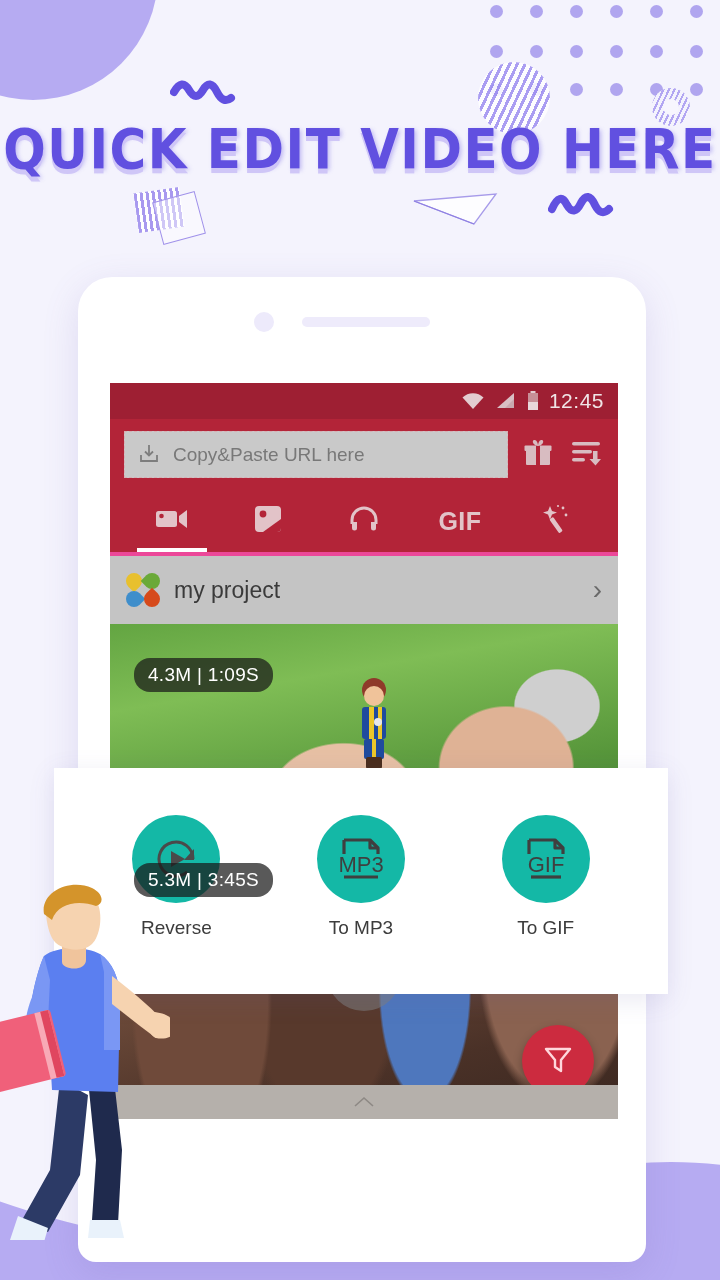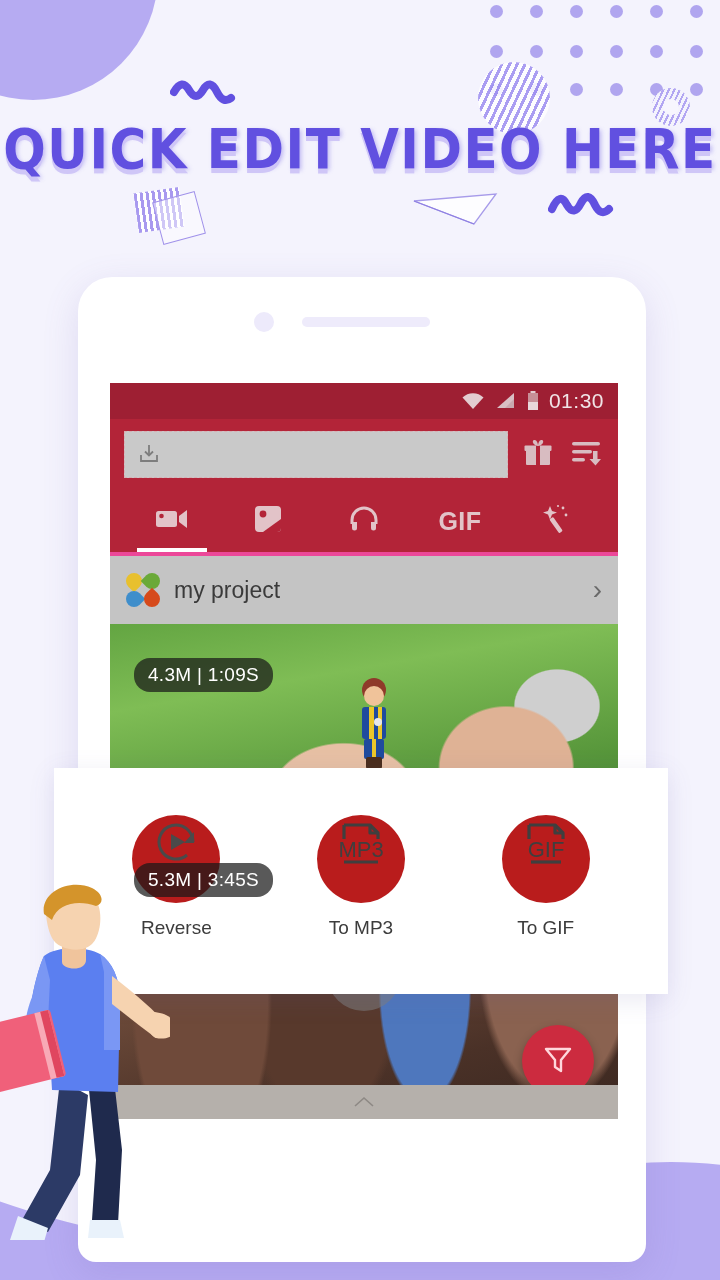--- a/index.html
+++ b/index.html
@@ -242,22 +242,22 @@
     display: flex; align-items: center; justify-content: space-around;
     height: 100%;
     padding: 0 30px 8px 30px;
   }
   .action {
     display: flex; flex-direction: column; align-items: center; gap: 14px;
     width: 180px;
   }
   .action-ico {
     width: 88px; height: 88px; border-radius: 50%;
-    background: #b91c1c;
-    display: flex; justify-content: center;
+    background: #14b8a6;
+    display: flex; align-items: center; justify-content: center;
   }
   .action-label { font-size: 19px; color: #3c3c3c; }
 
   
   .character { position: absolute; left: 0px; top: 880px; width: 170px; height: 360px; }
 </style>
 </head>
 <body>
 
 <div id="stage">
@@ -327,33 +327,34 @@
               <path d="M10 16 L19 7 L19 16 Z" fill="#c9a9af"></path>
             </svg>
         </span>
         <span class="sb-icon">
           <svg width="12" height="20" viewBox="0 0 12 20">
               <rect x="3.5" y="0" width="5" height="2" fill="#e3ccd0"></rect>
               <rect x="1" y="2" width="10" height="17" fill="#e8d7da"></rect>
               <rect x="1" y="2" width="10" height="9" fill="#c78f97"></rect>
             </svg>
         </span>
-        <span class="clock">01:30</span>
+        <span class="clock">12:45</span>
       </div>
 
       <div class="appbar">
         <div class="urlrow">
           <div class="urlfield">
             <span>
               <svg width="24" height="24" viewBox="0 0 24 24" fill="none" stroke="#7d7d7d" stroke-width="1.8">
                 <path d="M4 14 L4 20 L20 20 L20 14"></path>
                   <path d="M12 4 L12 14"></path>
                   <path d="M8 10.5 L12 14.5 L16 10.5"></path>
               </svg>
             </span>
+            <span class="ph">Copy&amp;Paste URL here</span>
           </div>
           <div class="appbar-actions">
             <span>
               <svg width="32" height="32" viewBox="0 0 32 32" fill="#d8bcc1">
                 <rect x="4" y="13" width="24" height="15" rx="1"></rect>
                 <rect x="2.5" y="8.5" width="27" height="5.5" rx="1"></rect>
                 <rect x="14" y="8" width="4" height="20" fill="#b32438"></rect>
                 <path d="M16 9 C12 9 9 4 12 3 C14.5 2.2 16 6 16 9 Z"></path>
                 <path d="M16 9 C20 9 23 4 20 3 C17.5 2.2 16 6 16 9 Z"></path>
               </svg>

